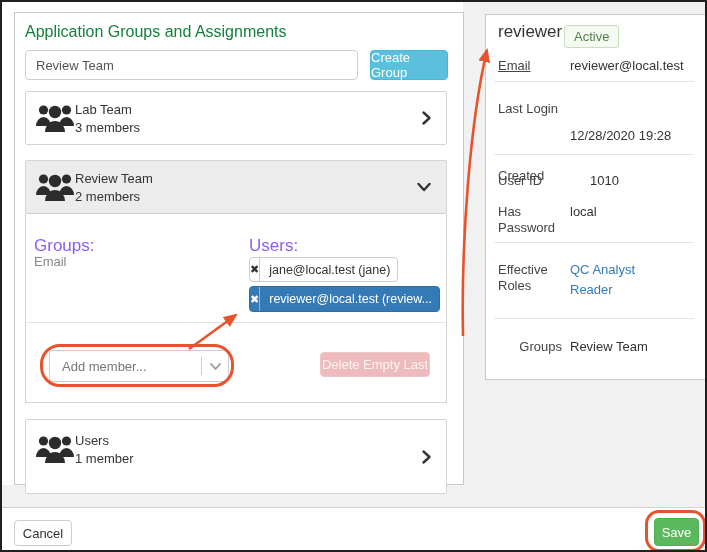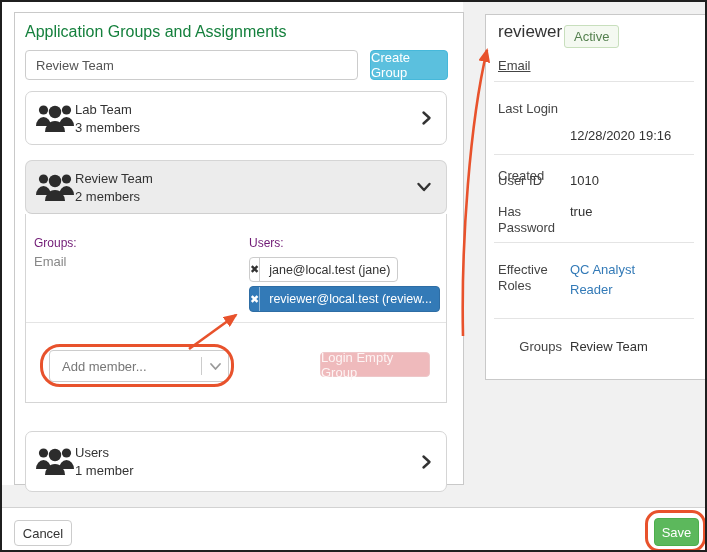--- a/index.html
+++ b/index.html
@@ -13,34 +13,34 @@
   .grey-right { position:absolute; left:461px; top:0; width:244px; height:505px; background:#f1f1f1; }
   .grey-strip { position:absolute; left:0; top:483px; width:703px; height:22px; background:#f1f1f1; }
   .footer-line { position:absolute; left:0; top:505px; width:703px; height:1px; background:#d2d2d2; }
 
   
   #left-panel { position:absolute; left:12px; top:10px; width:450px; height:473px; background:#fff; border:1px solid #c9c9c9; }
   .panel-title { position:absolute; left:10px; top:10px; font-size:16px; color:#15803d; }
   .group-input { position:absolute; left:10px; top:37px; width:333px; height:30px; border:1px solid #ccc; border-radius:4px; padding:0 10px; font-size:13px; color:#555; font-family:"Liberation Sans",sans-serif; outline:none; background:#fff; }
   .create-btn { position:absolute; left:355px; top:37px; width:78px; height:30px; background:#5bc0de; border:1px solid #46b8da; border-radius:4px; color:#fff; font-size:13px; display:flex; align-items:center; justify-content:center; cursor:pointer; }
 
-  .card { position:absolute; left:10px; width:422px; background:#fff; border:1px solid #d5d5d5; border-radius:7px; }
+  .card { position:absolute; left:10px; width:422px; background:#fff; border:1px solid #d5d5d5; border-radius:2px; }
   .card-inner { position:relative; width:100%; height:100%; }
   .grp-icon { position:absolute; left:9px; top:9px; width:40px; height:34px; }
   .card-name { position:absolute; left:49px; top:10px; font-size:13px; color:#333; }
   .card-members { position:absolute; left:49px; top:28px; font-size:13px; color:#333; }
   .chev { position:absolute; right:14px; top:50%; transform:translateY(-50%); }
 
   #card-lab { top:78px; height:54px; }
   #card-review { top:147px; height:54px; background:#ececec; border-bottom:1px solid #cfcfcf; }
-  #card-users { top:418px; height:61px;text-align:center; }
+  #card-users { top:406px; height:75px;text-align:center; }
   #card-users .grp-icon { top:12px; } #card-users .card-name { top:13px; } #card-users .card-members { top:31px; }
 
   #expanded { position:absolute; left:10px; top:201px; width:422px; height:189px; background:#fff; border:1px solid #d5d5d5; border-top:none; }
-  .exp-label { position:absolute; font-size:12px; color:#701a75; }
+  .exp-label { position:absolute; font-size:17px; color:#8b5cf6; }
   .exp-none { position:absolute; font-size:13px; color:#888; }
   .exp-divider { position:absolute; left:0; top:108px; width:100%; height:1px; background:#e4e4e4; }
 
   .chip { position:absolute; display:flex; align-items:stretch; border-radius:4px; overflow:hidden; font-size:12.5px; }
   .chip-x { width:29px; display:flex; align-items:center; justify-content:center; font-size:11px; cursor:pointer; }
   .chip-txt { display:flex; align-items:center; padding:0 9px; white-space:nowrap; }
   .chip-plain { left:223px; top:43px; height:25px; width:149px; border:1px solid #ccc; background:#fff; color:#333; }
   .chip-plain .chip-x { border-right:1px solid #ccc; color:#333; }
   .chip-selected { left:223px; top:72px; height:26px; width:191px; background:#337ab7; border:1px solid #2e6da4; color:#fff; }
   .chip-selected .chip-x { border-right:1px solid rgba(255,255,255,.45); color:#fff; }
@@ -143,21 +143,21 @@
       <div class="member-select">
         <div class="ph">Add member...</div>
         <div class="sep"></div>
         <div class="caret">
           <svg width="13" height="9" viewBox="0 0 13 9">
               <polyline points="2,2 6.5,7 11,2" fill="none" stroke="#999" stroke-width="1.8" stroke-linecap="round" stroke-linejoin="round"></polyline>
             </svg>
         </div>
       </div>
 
-      <div class="delete-btn">Login Empty Group</div>
+      <div class="delete-btn">Delete Empty Last</div>
     </div>
 
     <div class="card" id="card-users">
       <div class="card-inner">
         <svg class="grp-icon" viewBox="0 0 40 34">
           <g fill="#2c2c2c">
             <circle cx="8.5" cy="9" r="4.6"></circle>
               <circle cx="31.5" cy="9" r="4.6"></circle>
             <path d="M1 25 a7.5 9 0 0 1 15 0 z"></path>
               <path d="M24 25 a7.5 9 0 0 1 15 0 z"></path>
@@ -172,35 +172,36 @@
         </svg>
       </div>
     </div>
   </div>
 
   <div id="detail-panel">
     <div class="dp-title">reviewer</div>
     <div class="dp-badge">Active</div>
 
     <div class="dp-label" style="top:43px;text-decoration:underline;">Email</div>
+    <div class="dp-value" style="top:43px;">reviewer@local.test</div>
 
     <div class="dp-div" style="top:66px;"></div>
 
     <div class="dp-label" style="top:86px;">Last Login</div>
 
     <div class="dp-label" style="top:113px;margin-top:40px;">Created</div>
-    <div class="dp-value" style="top:113px;">12/28/2020 19:16</div>
+    <div class="dp-value" style="top:113px;">12/28/2020 19:28</div>
 
     <div class="dp-div" style="top:139px;"></div>
 
     <div class="dp-label" style="top:158px;">User ID</div>
-    <div class="dp-value" style="top:158px;">1010</div>
+    <div class="dp-value" style="top:158px;margin-left:20px;">1010</div>
 
     <div class="dp-label" style="top:189px;">Has Password</div>
-    <div class="dp-value" style="top:189px;">true</div>
+    <div class="dp-value" style="top:189px;">local</div>
 
     <div class="dp-div" style="top:227px;"></div>
 
     <div class="dp-label" style="top:247px;">Effective Roles</div>
     <div class="dp-value dp-link" style="top:247px;">QC Analyst</div>
     <div class="dp-value dp-link" style="top:267px;">Reader</div>
 
     <div class="dp-div" style="top:303px;"></div>
 
     <div class="dp-label" style="top:324px;text-align:right;">Groups</div>

